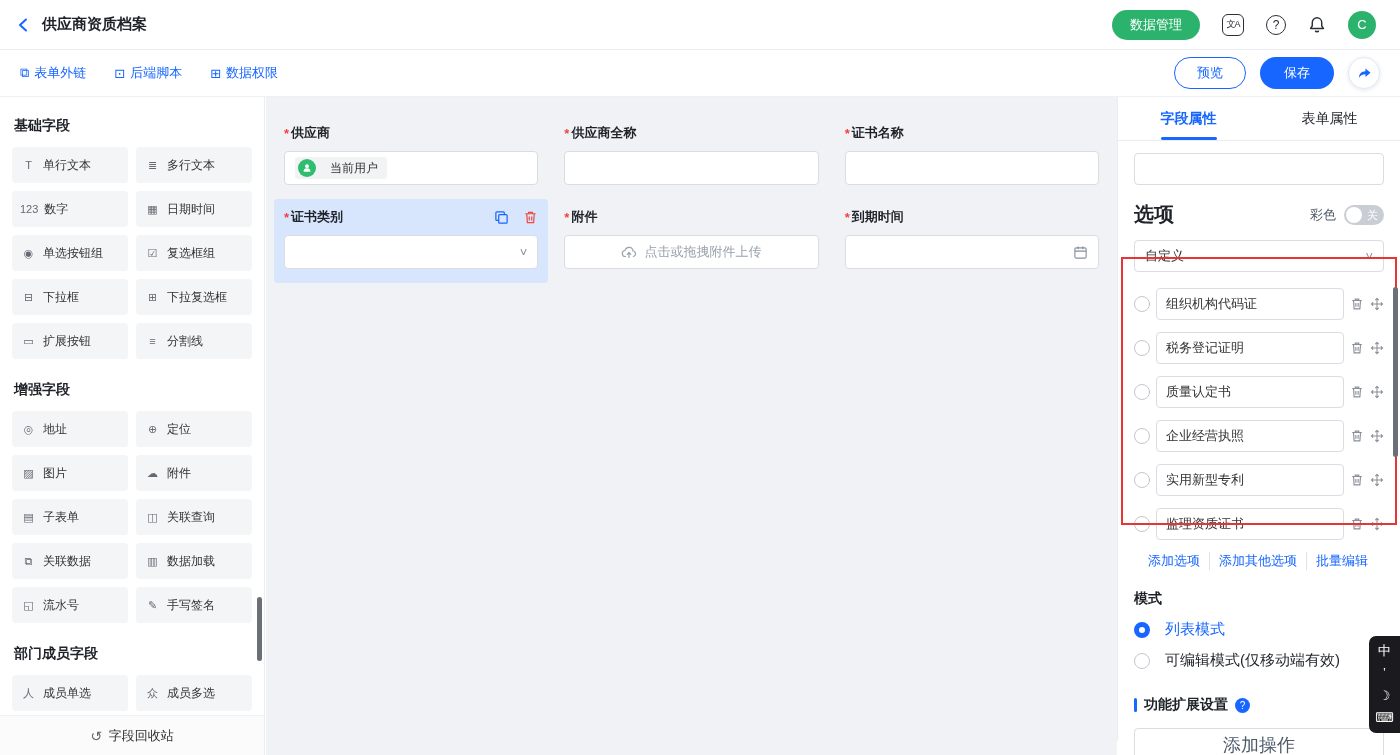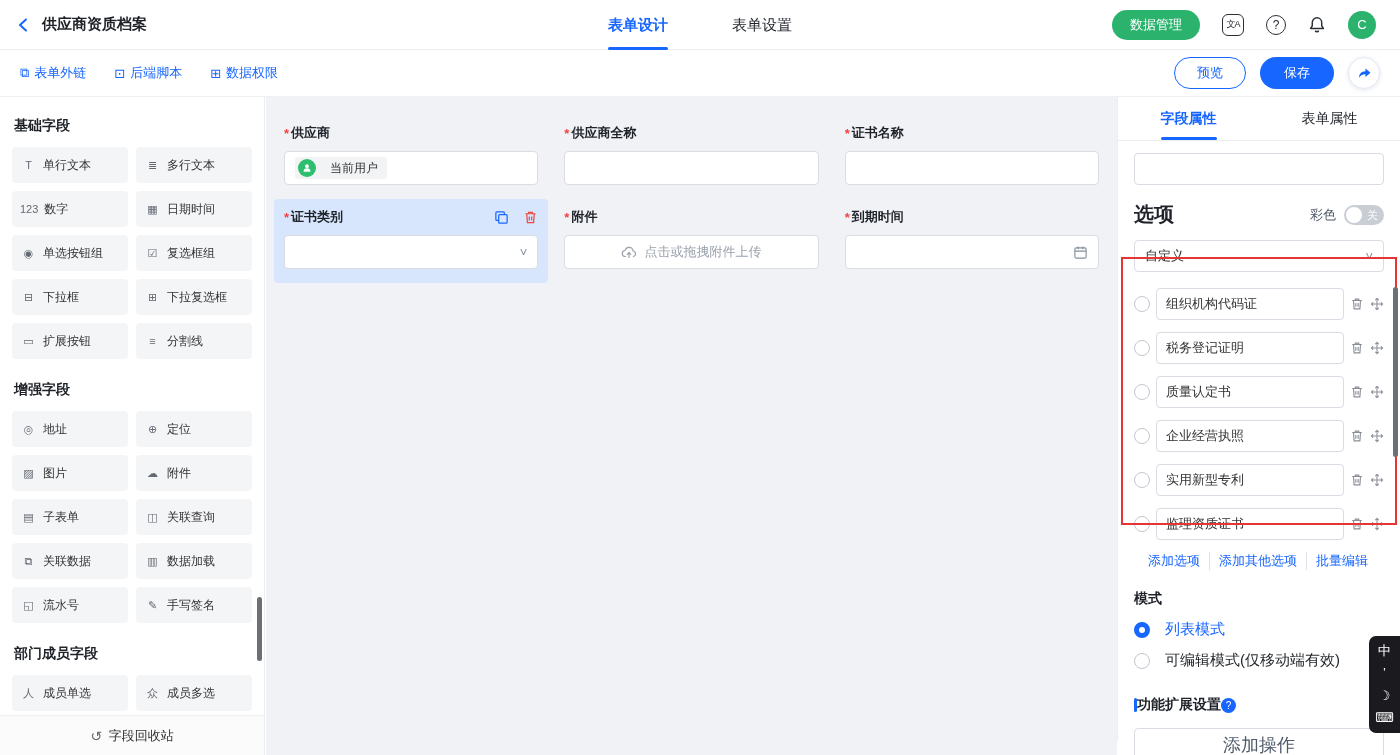--- a/index.html
+++ b/index.html
@@ -109,21 +109,21 @@
   .radio.checked { border:5px solid #1766ff; }
   .opt-inp { flex:1; height:32px; border:1px solid #d9dce3; border-radius:4px; padding:0 9px;
     font-size:13px; color:#333; min-width:0; }
   .mini-icon { color:#8a8f98; display:flex; align-items:center; cursor:pointer; flex:none; }
   .p-links { display:flex; align-items:center; margin-top:2px; padding-left:14px; }
   .plink { color:#1766ff; font-size:13px; cursor:pointer; white-space:nowrap; }
   .plink:not(:first-of-type) { border-left:1px solid #dfe2e8; padding-left:9px; margin-left:9px; }
   .mode-title { font-size:14px; font-weight:bold; margin-top:20px; }
   .mode-row { display:flex; align-items:center; gap:15px; margin-top:12px; font-size:15px; }
   .mode-row.sel span.mlabel { color:#1766ff; }
-  .ext-head { display:flex; align-items:center; margin-top:26px; }
+  .ext-head { display:flex; align-items:center; gap:7px; margin-top:26px; }
   .ext-bar { width:3px; height:14px; background:#1766ff; border-radius:2px; }
   .ext-title { font-size:14px; font-weight:bold; }
   .ext-q { width:15px; height:15px; border-radius:50%; background:#1766ff; color:#fff; font-size:10px;
     display:flex; align-items:center; justify-content:center; cursor:pointer; }
   .btn-add-action { width:100%; height:34px; margin-top:14px; background:#fff; border:1px solid #d9dce3;
     border-radius:4px; font-size:18px; color:#4e5969; cursor:pointer; }
   .annotation { position:absolute; left:3px; right:3px; top:160px; height:268px;
     border:2px solid #e53535; pointer-events:none; z-index:4; }
   .p-thumb { position:absolute; right:2px; top:190px; width:5px; height:170px; background:#6b6f76;
     border-radius:3px; cursor:grab; z-index:5; }
@@ -141,28 +141,20 @@
 
 <div class="app">
 
   <header class="header">
     <div class="back">
       <svg width="16" height="16" viewBox="0 0 16 16" fill="none" stroke="#1766ff" stroke-width="2" stroke-linecap="round" stroke-linejoin="round">
           <polyline points="10,2.5 4,8 10,13.5"></polyline>
         </svg>
       <span class="title">供应商资质档案</span>
     </div>
-    <nav class="header-tabs">
-      <div class="htab active">
-        <span>表单设计</span>
-      </div>
-      <div class="htab">
-        <span>表单设置</span>
-      </div>
-    </nav>
     <div class="header-right">
       <button class="pill-green">数据管理</button>
       <span class="icon-lang">文A</span>
       <span class="icon-help">?</span>
       <span class="icon-bell">
         <svg width="18" height="18" viewBox="0 0 16 16" fill="none" stroke="#2b2f36" stroke-width="1.3" stroke-linejoin="round">
             <path d="M8 1.6a4.2 4.2 0 0 0-4.2 4.2v3L2.3 11.1h11.4l-1.5-2.3v-3A4.2 4.2 0 0 0 8 1.6z"></path>
             <path d="M6.5 13a1.6 1.6 0 0 0 3 0"></path>
           </svg>
       </span>

